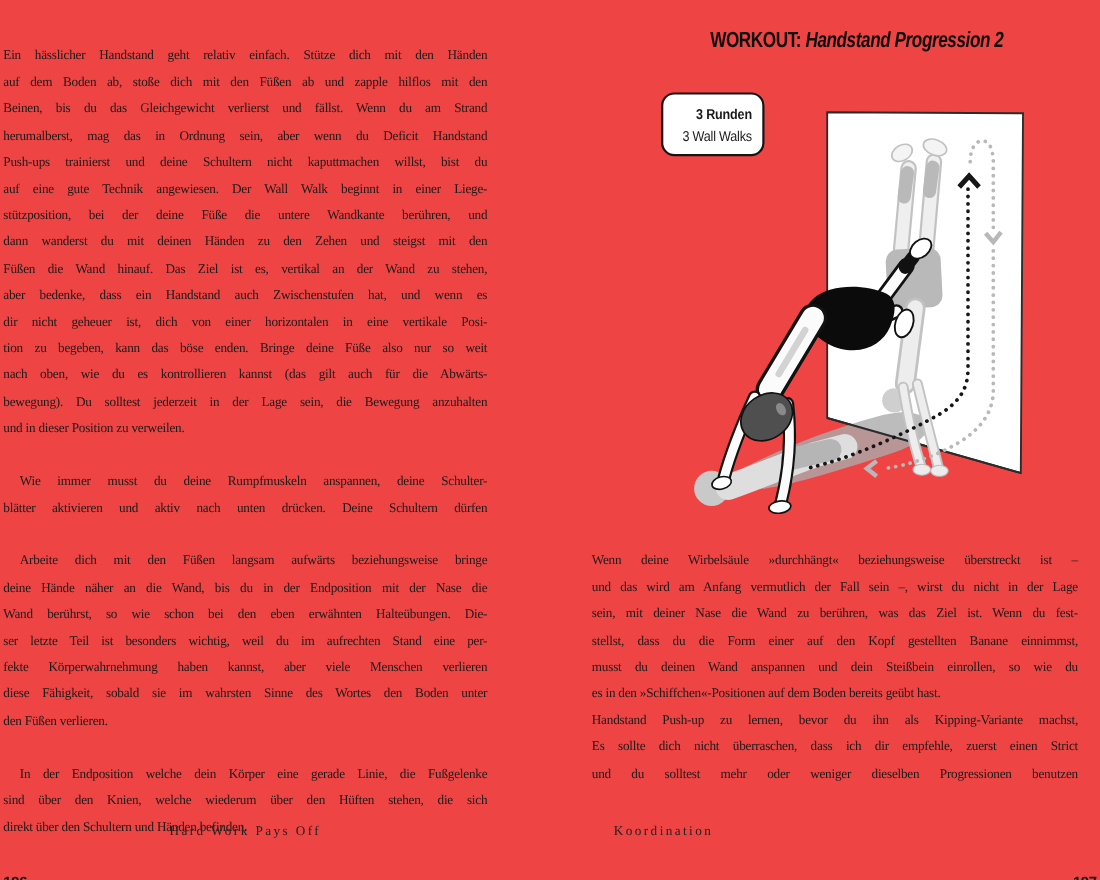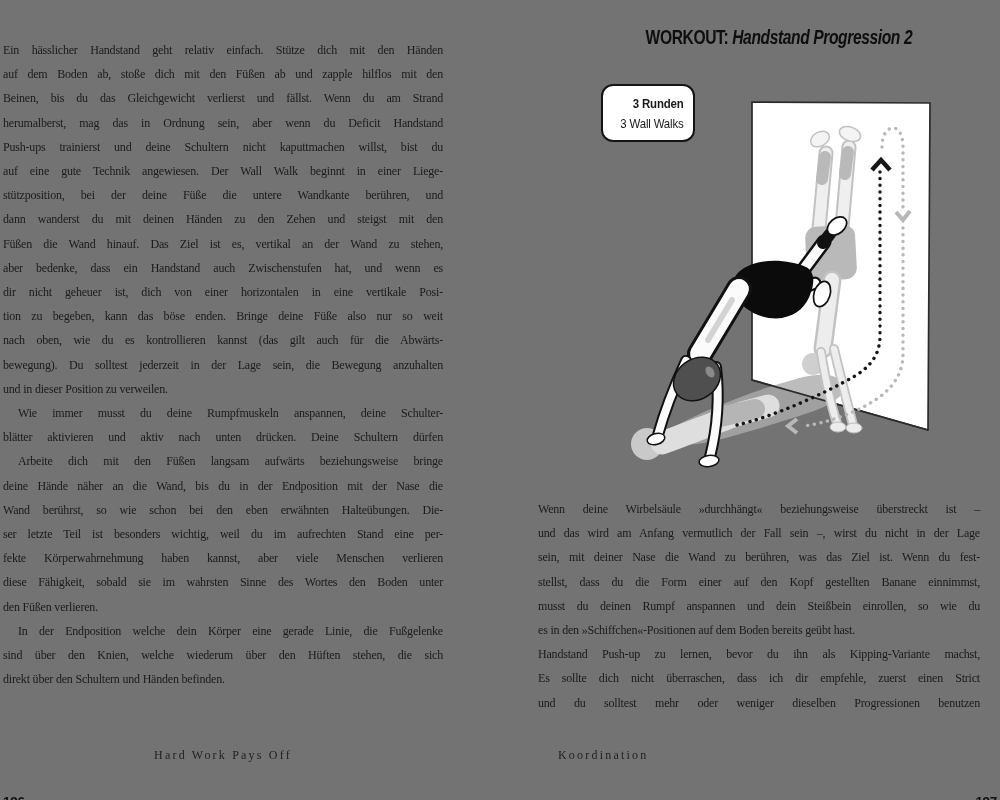--- a/index.html
+++ b/index.html
@@ -1,26 +1,26 @@
 <!DOCTYPE html>
 <html><head>
 <meta charset="utf-8">
 <style>
   html,body { margin:0; padding:0; background:#ffffff; }
   .spread {
-    position:relative; width:1000px; height:800px; background:#737373;
+    position:relative; width:1000px; height:800px; background:#ef4444;
     font-family:"Liberation Serif","DejaVu Serif",serif; color:#1b1b1b; overflow:hidden;
   }
   
   .body-col { position:absolute; font-size:12px; line-height:24.2px; letter-spacing:-0.2px; }
   .body-col-left  { left:3px;  top:38px;  width:440px; }
   .body-col-right { left:538px; top:497px; width:442px; }
   .page-line { text-align:justify; text-align-last:justify; }
   .page-line.end { text-align-last:left; }
-  .page-line.indent { text-indent:15px; }
+  .page-line.indent { text-indent:15px;margin-top:24px; }
   
   .workout-title {
     position:absolute; left:558px; top:26px; width:442px; text-align:center;
     font-family:"Liberation Sans",sans-serif; font-weight:bold; font-size:20px;
     white-space:nowrap; color:#0e0e0e;
   }
   .workout-title-inner { display:inline-block; transform:scaleX(0.78); transform-origin:center; letter-spacing:-0.5px; }
   .workout-title-name { font-style:italic; }
   
   .info-box {
@@ -160,21 +160,21 @@
         <path d="M177,324 L168,331 L177,338" fill="none" stroke="#b8b8b8" stroke-width="4"></path>
       </g>
     </svg>
   </div>
 
   <div class="body-col body-col-right">
       <div class="page-line">Wenn deine Wirbelsäule »durchhängt« beziehungsweise überstreckt ist –</div>
       <div class="page-line">und das wird am Anfang vermutlich der Fall sein –, wirst du nicht in der Lage</div>
       <div class="page-line">sein, mit deiner Nase die Wand zu berühren, was das Ziel ist. Wenn du fest-</div>
       <div class="page-line">stellst, dass du die Form einer auf den Kopf gestellten Banane einnimmst,</div>
-      <div class="page-line">musst du deinen Rumpf anspannen und dein Steißbein einrollen, so wie du</div>
+      <div class="page-line">musst du deinen Wand anspannen und dein Steißbein einrollen, so wie du</div>
       <div class="page-line end">es in den »Schiffchen«-Positionen auf dem Boden bereits geübt hast.</div>
       <div class="page-line">Handstand Push-up zu lernen, bevor du ihn als Kipping-Variante machst,</div>
       <div class="page-line">Es sollte dich nicht überraschen, dass ich dir empfehle, zuerst einen Strict</div>
       <div class="page-line">und du solltest mehr oder weniger dieselben Progressionen benutzen</div>
     </div>
 
   <div class="footer-num footer-num-left">196</div>
   <div class="footer-head footer-head-left">Hard Work Pays Off</div>
   <div class="footer-head footer-head-right">Koordination</div>
   <div class="footer-num footer-num-right">197</div>

